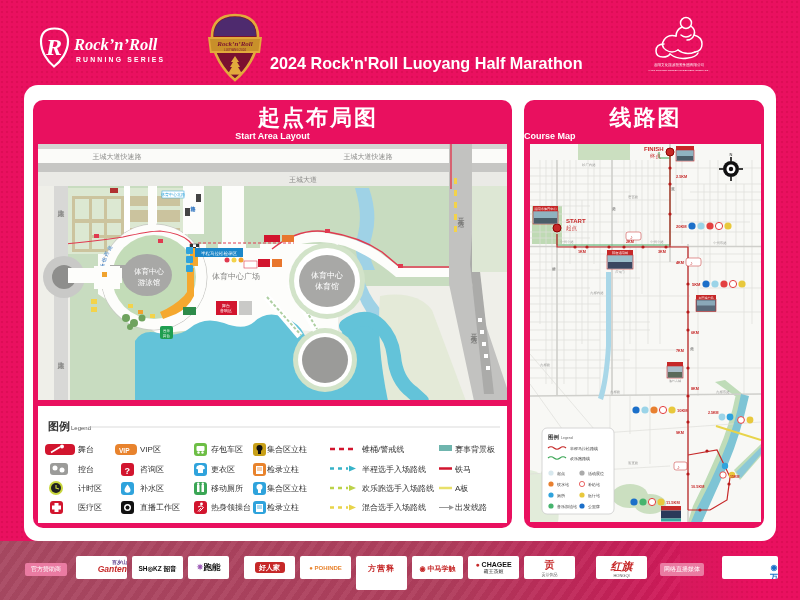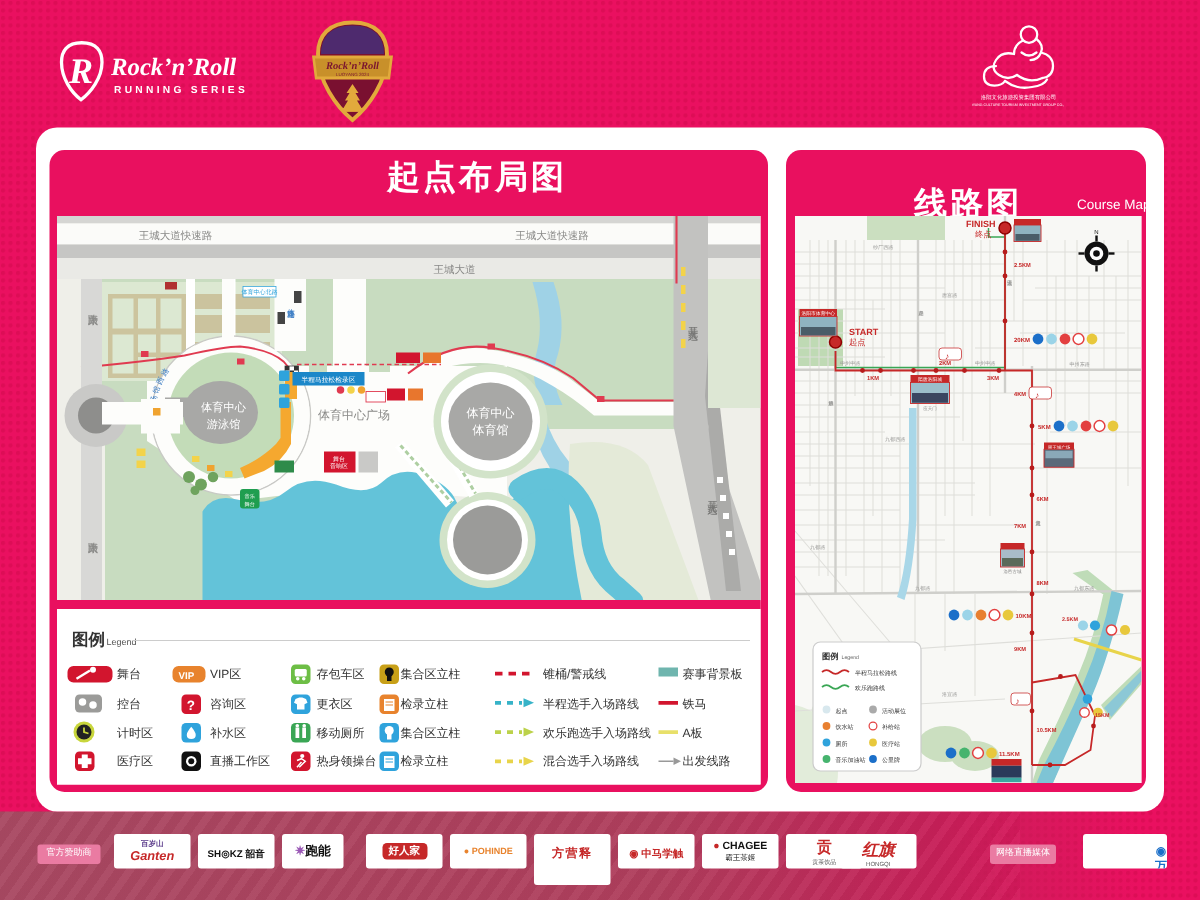--- a/index.html
+++ b/index.html
@@ -33,20 +33,21 @@
     <path d="M29 4 C14 4 8 12 8 23 L50 23 C50 12 44 4 29 4 Z" fill="#4e2a6e"></path>
     <path d="M2 24 L56 24 L54 40 L4 40 Z" fill="#e2aa3c"></path>
     <path d="M4 26 L54 26 L52.5 38 L5.5 38 Z" fill="#c8902a"></path>
     <text x="29" y="33" font-size="7" font-style="italic" font-weight="bold" fill="#7a1430" text-anchor="middle" font-family="Liberation Serif,serif">Rock’n’Roll</text>
     <text x="29" y="37.5" font-size="3" fill="#7a1430" text-anchor="middle">LUOYANG 2024</text>
     <path d="M29 43 L33 49 L31 49 L34 54 L32 54 L35 59 L23 59 L26 54 L24 54 L27 49 L25 49 Z" fill="#e2aa3c"></path>
     <rect x="22" y="59" width="14" height="2.6" fill="#e2aa3c"></rect>
   </svg>
 
 
+  <div class="abs" style="left:270px;top:54px;width:330px;color:#fff;font-size:16.2px;font-weight:bold;white-space:nowrap;">2024 Rock'n'Roll Luoyang Half Marathon</div>
 
   <svg class="abs" style="left:648px;top:14px;" width="62" height="58" viewBox="0 0 62 58">
     <g fill="none" stroke="#ffffff" stroke-width="1.5" stroke-linecap="round">
       <circle cx="38" cy="9" r="5.5"></circle>
       <path d="M34 13 Q28 16 28 22"></path>
       <path d="M43 12 Q48 16 46 21 Q44 26 39 26"></path>
       <path d="M28 22 Q20 20 16 26 Q12 32 18 36 Q24 40 30 36"></path>
       <path d="M46 21 Q54 23 54 30 Q54 37 47 38"></path>
       <path d="M30 36 Q38 42 47 38"></path>
       <path d="M16 30 Q8 30 8 37 Q8 43 15 43 Q20 43 22 40"></path>
@@ -57,20 +58,21 @@
     <text x="31" y="56.5" font-size="2.4" fill="#fff" text-anchor="middle">LUOYANG CULTURE TOURISM INVESTMENT GROUP CO., LTD</text>
   </svg>
 
   <div class="abs" style="left:24px;top:85px;width:752px;height:456px;background:#fff;border-radius:14px;"></div>
 
   <div class="abs" style="left:33px;top:100px;width:479px;height:428px;background:#E9105F;border-radius:10px;"></div>
 
   <div class="abs" style="left:38px;top:144px;width:469px;height:379px;background:#ffffff;"></div>
 
   <div class="abs" style="left:33px;top:103px;width:570px;text-align:center;color:#fff;font-size:22px;font-weight:bold;letter-spacing:2px;">起点布局图</div>
+  <div class="abs" style="left:33px;top:131px;width:479px;text-align:center;color:#fff;font-size:9px;font-weight:bold;">Start Area Layout</div>
 
   <svg class="abs" style="left:38px;top:144px;" width="469" height="257" viewBox="0 0 469 257">
 
     <rect x="0" y="0" width="469" height="257" fill="#EFEFE9"></rect>
 
     <rect x="30" y="42" width="404" height="100" fill="#C8DCC0"></rect>
 
     <rect x="32" y="120" width="128" height="137" fill="#C8DCC0"></rect>
 
     <path d="M317,44 Q325,70 320,90 Q314,110 325,126 L337,126 Q328,108 334,92 Q340,70 331,44 Z" fill="#9FD2E6"></path>
@@ -383,22 +385,22 @@
       <text x="417" y="85">A板</text>
       <text x="417" y="104">出发线路</text>
     </g>
   </svg>
   </div>
 
   <div class="abs" style="left:524px;top:100px;width:240px;height:428px;background:#E9105F;border-radius:10px;"></div>
 
   <div class="abs" style="left:530px;top:144px;width:231px;height:378px;background:#ffffff;"></div>
 
-  <div class="abs" style="left:524px;top:103px;width:243px;text-align:center;color:#fff;font-size:22px;font-weight:bold;letter-spacing:2px;margin-top:18px;">线路图</div>
-  <div class="abs" style="left:524px;top:131px;width:243px;text-align:right;color:#fff;font-size:9px;font-weight:normal;">Course Map</div>
+  <div class="abs" style="left:524px;top:103px;width:243px;text-align:center;color:#fff;font-size:22px;font-weight:bold;letter-spacing:2px;">线路图</div>
+  <div class="abs" style="left:524px;top:131px;width:243px;text-align:left;color:#fff;font-size:9px;font-weight:bold;">Course Map</div>
 
   <svg class="abs" style="left:530px;top:144px;" width="231" height="378" viewBox="0 0 231 378">
     <rect x="0" y="0" width="231" height="378" fill="#F8F8F5"></rect>
 
     <rect x="48" y="0" width="52" height="16" fill="#CBDFC0"></rect>
 
     <rect x="2" y="62" width="30" height="38" fill="#BFDAB4"></rect>
 
     <ellipse cx="100" cy="352" rx="18" ry="12" fill="#CBDFC0"></ellipse>
     <ellipse cx="120" cy="360" rx="16" ry="10" fill="#CBDFC0"></ellipse>
@@ -702,21 +704,21 @@
         <circle cx="21" cy="362" r="2.6" fill="#46B46E"></circle>
           <text x="27" y="364">音乐加油站</text>
         <circle cx="52" cy="362" r="2.6" fill="#1B6FC9"></circle>
           <text x="58" y="364">公里牌</text>
       </g>
     </g>
   </svg>
 
   <div class="abs" style="left:25px;top:563px;width:42px;height:13px;background:#EA7BA2;border-radius:2px;color:#fff;font-size:6px;line-height:13px;text-align:center;">官方赞助商</div>
 
-  <div class="abs" style="left:76px;top:556px;width:51px;height:23px;background:#fff;border-radius:2px;text-align:center;overflow:hidden;">
+  <div class="abs" style="left:76px;top:556px;width:51px;height:23px;background:#fff;border-radius:2px;text-align:right;overflow:hidden;">
     <div style="font-size:5px;color:#5a3a8a;margin-top:3px;font-weight:bold;">百岁山</div>
     <div style="font-size:8.5px;color:#C62828;font-weight:bold;font-style:italic;margin-top:-1px;">Ganten</div>
   </div>
 
   <div class="abs" style="left:132px;top:556px;width:51px;height:23px;background:#fff;border-radius:2px;text-align:center;overflow:hidden;">
     <div style="font-size:6.5px;color:#111;font-weight:bold;margin-top:9px;letter-spacing:0px;">SH◎KZ 韶音</div>
   </div>
 
   <div class="abs" style="left:188px;top:556px;width:41px;height:23px;background:#fff;border-radius:2px;text-align:center;overflow:hidden;">
     <div style="font-size:8.5px;color:#111;font-weight:bold;margin-top:6px;"><span style="color:#9b59b6;">✷</span>跑能</div>
@@ -741,21 +743,21 @@
   <div class="abs" style="left:468px;top:556px;width:51px;height:23px;background:#fff;border-radius:2px;text-align:center;overflow:hidden;">
     <div style="font-size:7px;color:#111;font-weight:bold;margin-top:5px;"><span style="color:#C62828;">●</span> CHAGEE</div>
     <div style="font-size:5px;color:#111;margin-top:0px;">霸王茶姬</div>
   </div>
 
   <div class="abs" style="left:524px;top:556px;width:51px;height:23px;background:#fff;border-radius:2px;text-align:center;overflow:hidden;">
     <div style="font-size:10px;color:#C62828;font-weight:bold;margin-top:2px;">贡</div>
     <div style="font-size:4px;color:#555;">贡茶饮品</div>
   </div>
 
-  <div class="abs" style="left:560px;top:556px;width:51px;height:23px;background:#fff;border-radius:2px;text-align:center;overflow:hidden;">
+  <div class="abs" style="left:596px;top:556px;width:51px;height:23px;background:#fff;border-radius:2px;text-align:center;overflow:hidden;">
     <div style="font-size:11px;color:#C62828;font-weight:bold;font-style:italic;margin-top:3px;">红旗</div>
     <div style="font-size:4px;color:#555;margin-top:-1px;">HONGQI</div>
   </div>
 
   <div class="abs" style="left:660px;top:563px;width:44px;height:13px;background:#EA7BA2;border-radius:2px;color:#fff;font-size:6px;line-height:13px;text-align:center;">网络直播媒体</div>
 
   <div class="abs" style="left:722px;top:556px;width:56px;height:23px;background:#fff;border-radius:2px;text-align:center;overflow:hidden;">
     <div style="font-size:8px;color:#1B6FC9;font-weight:bold;margin-top:7px;margin-left:48px;">◉ 万达广场</div>
   </div>
 

